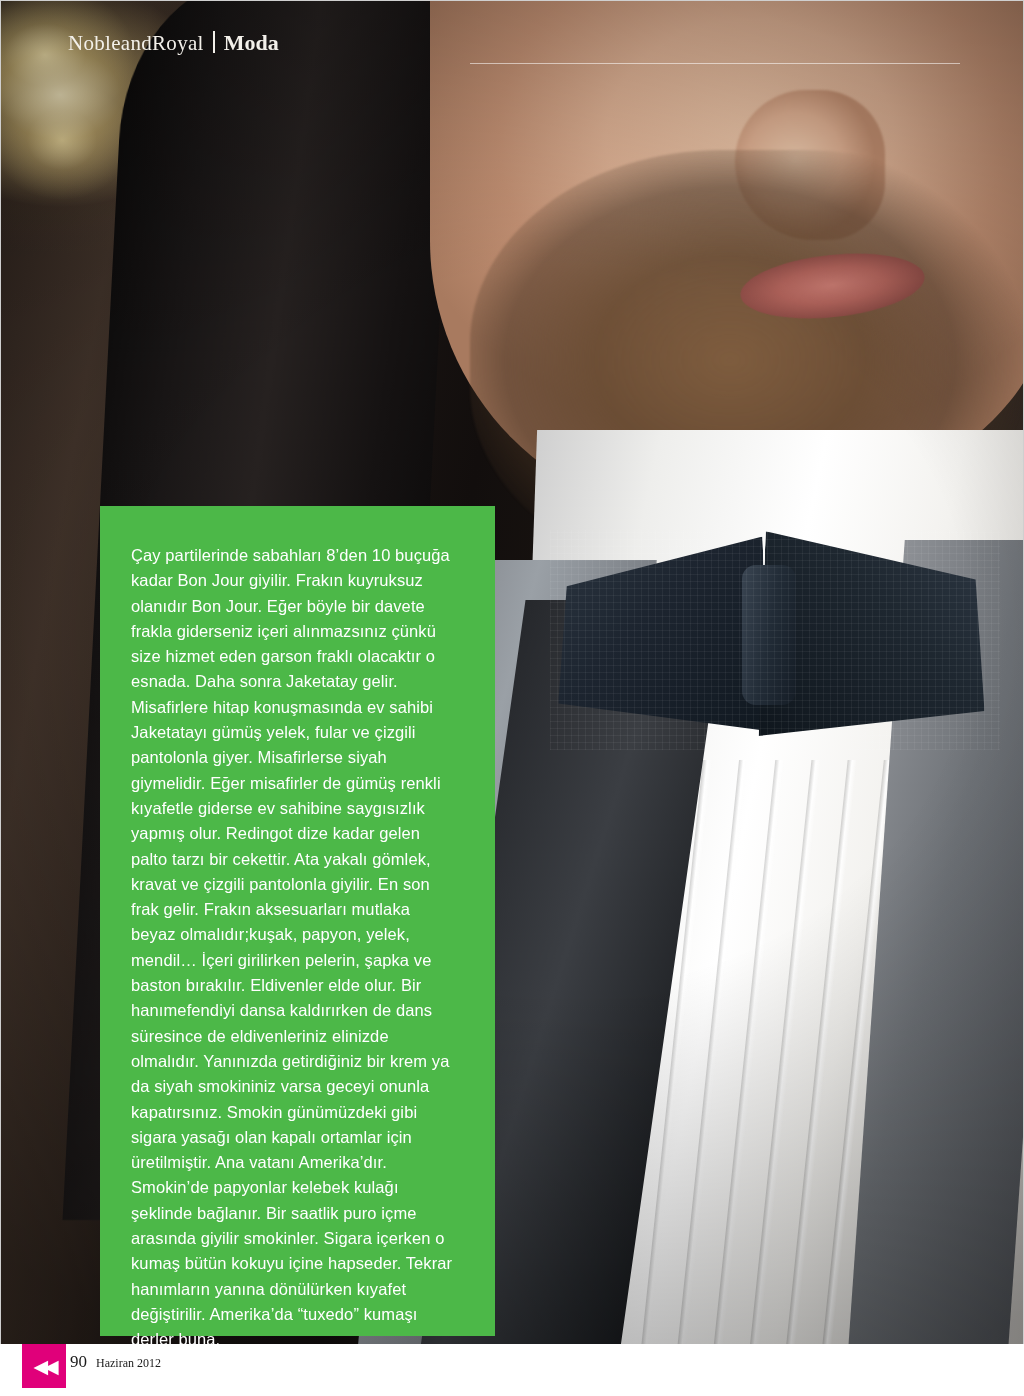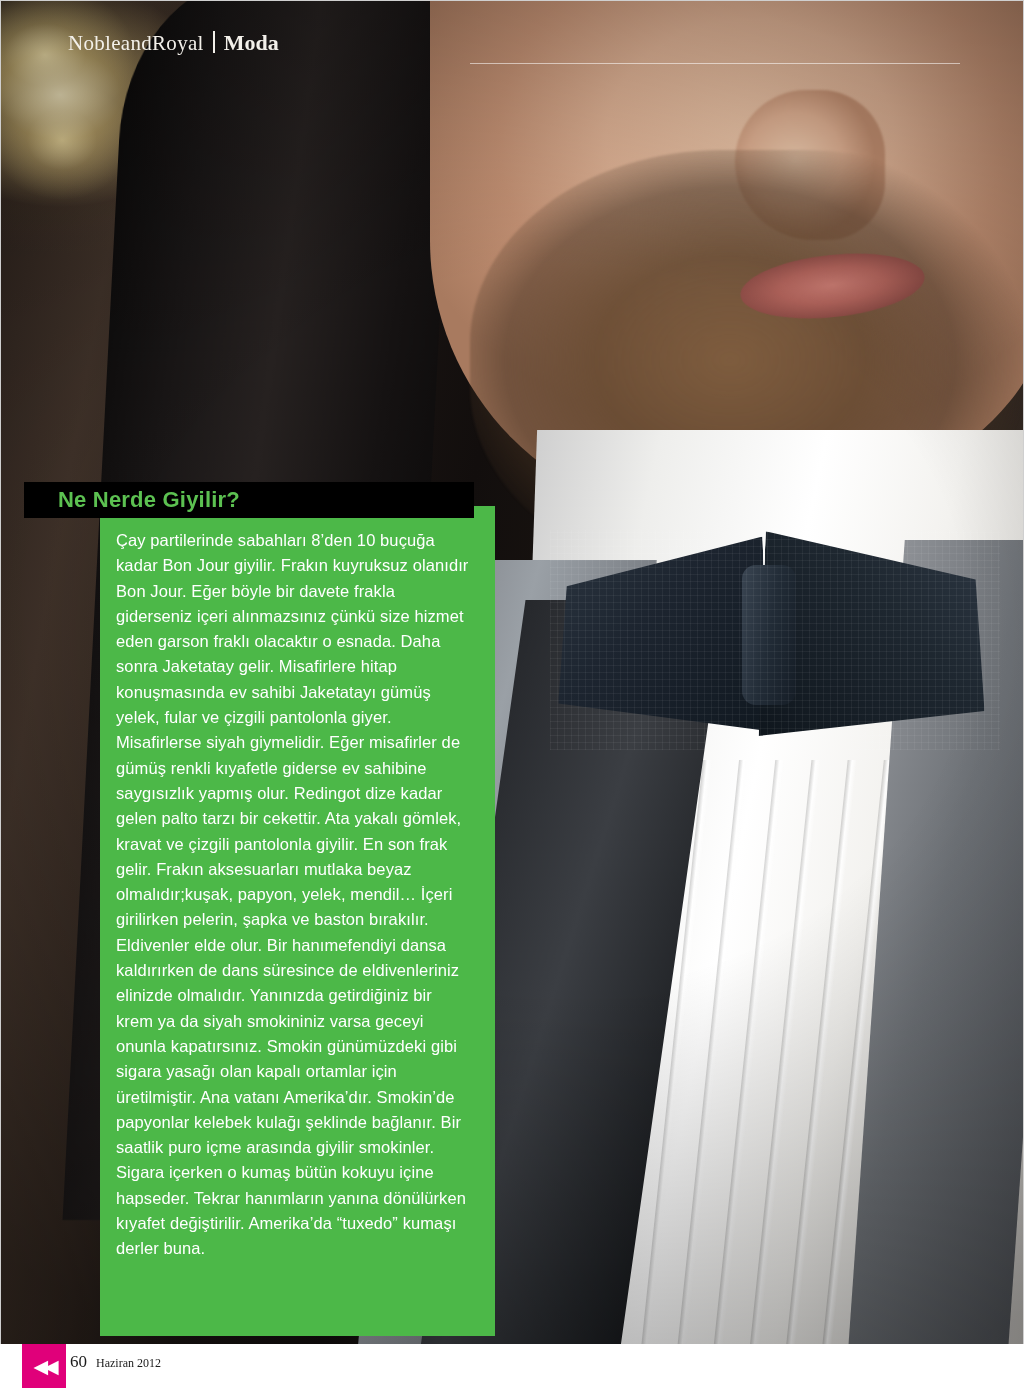--- a/index.html
+++ b/index.html
@@ -222,21 +222,21 @@
     position: absolute;
     left: 100px; top: 506px;
     width: 395px;
     height: 830px;
     background: #4cb848;
     z-index: 24;
     padding: 22px 26px 14px 16px;
     box-sizing: border-box;
   }
   .green-block p {
-    margin: 0;
+    margin: 15px;
     color: #ffffff;
     font-size: 16.5px;
     line-height: 25.3px;
     letter-spacing: 0.1px;
   }
 
   
   .footer {
     position: absolute;
     left: 0; bottom: 0;
@@ -298,36 +298,33 @@
   </div>
   <div class="vignette"></div>
 
   <div class="masthead">
     <span class="brand">NobleandRoyal</span>
     <span class="divider"></span>
     <span class="section">Moda</span>
   </div>
   <div class="masthead-rule"></div>
 
-  <div class="headline-band">
-    <span class="headline">Ne Nerde Giyilir?</span>
-  </div>
 
   <div class="green-block">
     <p>Çay partilerinde sabahları 8’den 10 buçuğa kadar Bon Jour giyilir. Frakın kuyruksuz olanıdır Bon Jour. Eğer böyle bir davete frakla giderseniz içeri alınmazsınız çünkü size hizmet eden garson fraklı olacaktır o esnada.
 Daha sonra Jaketatay gelir. Misafirlere hitap konuşmasında ev sahibi Jaketatayı gümüş yelek, fular ve çizgili pantolonla giyer. Misafirlerse siyah giymelidir. Eğer misafirler de gümüş renkli kıyafetle giderse ev sahibine saygısızlık yapmış olur.
 Redingot dize kadar gelen palto tarzı bir cekettir. Ata yakalı gömlek, kravat ve çizgili pantolonla giyilir.
 En son frak gelir. Frakın aksesuarları mutlaka beyaz olmalıdır;kuşak, papyon, yelek, mendil… İçeri girilirken pelerin, şapka ve baston bırakılır. Eldivenler elde olur. Bir hanımefendiyi dansa kaldırırken de dans süresince de eldivenleriniz elinizde olmalıdır. Yanınızda getirdiğiniz bir krem ya da siyah smokininiz varsa geceyi onunla kapatırsınız.
 Smokin günümüzdeki gibi sigara yasağı olan kapalı ortamlar için üretilmiştir. Ana vatanı Amerika’dır. Smokin’de papyonlar kelebek kulağı şeklinde bağlanır. Bir saatlik puro içme arasında giyilir smokinler.
 Sigara içerken o kumaş bütün kokuyu içine hapseder. Tekrar hanımların yanına dönülürken kıyafet değiştirilir.  Amerika’da “tuxedo” kumaşı derler buna.</p>
   </div>
 
   <div class="footer"></div>
   <div class="footer-swatch">
     <span class="chev">◀◀</span>
   </div>
   <div class="footer-text">
-    <span class="pagenum">60</span>
+    <span class="pagenum">90</span>
     <span class="issue">Haziran 2012</span>
   </div>
 
   <div class="page-border"></div>
 </div>
 
 </body></html>

